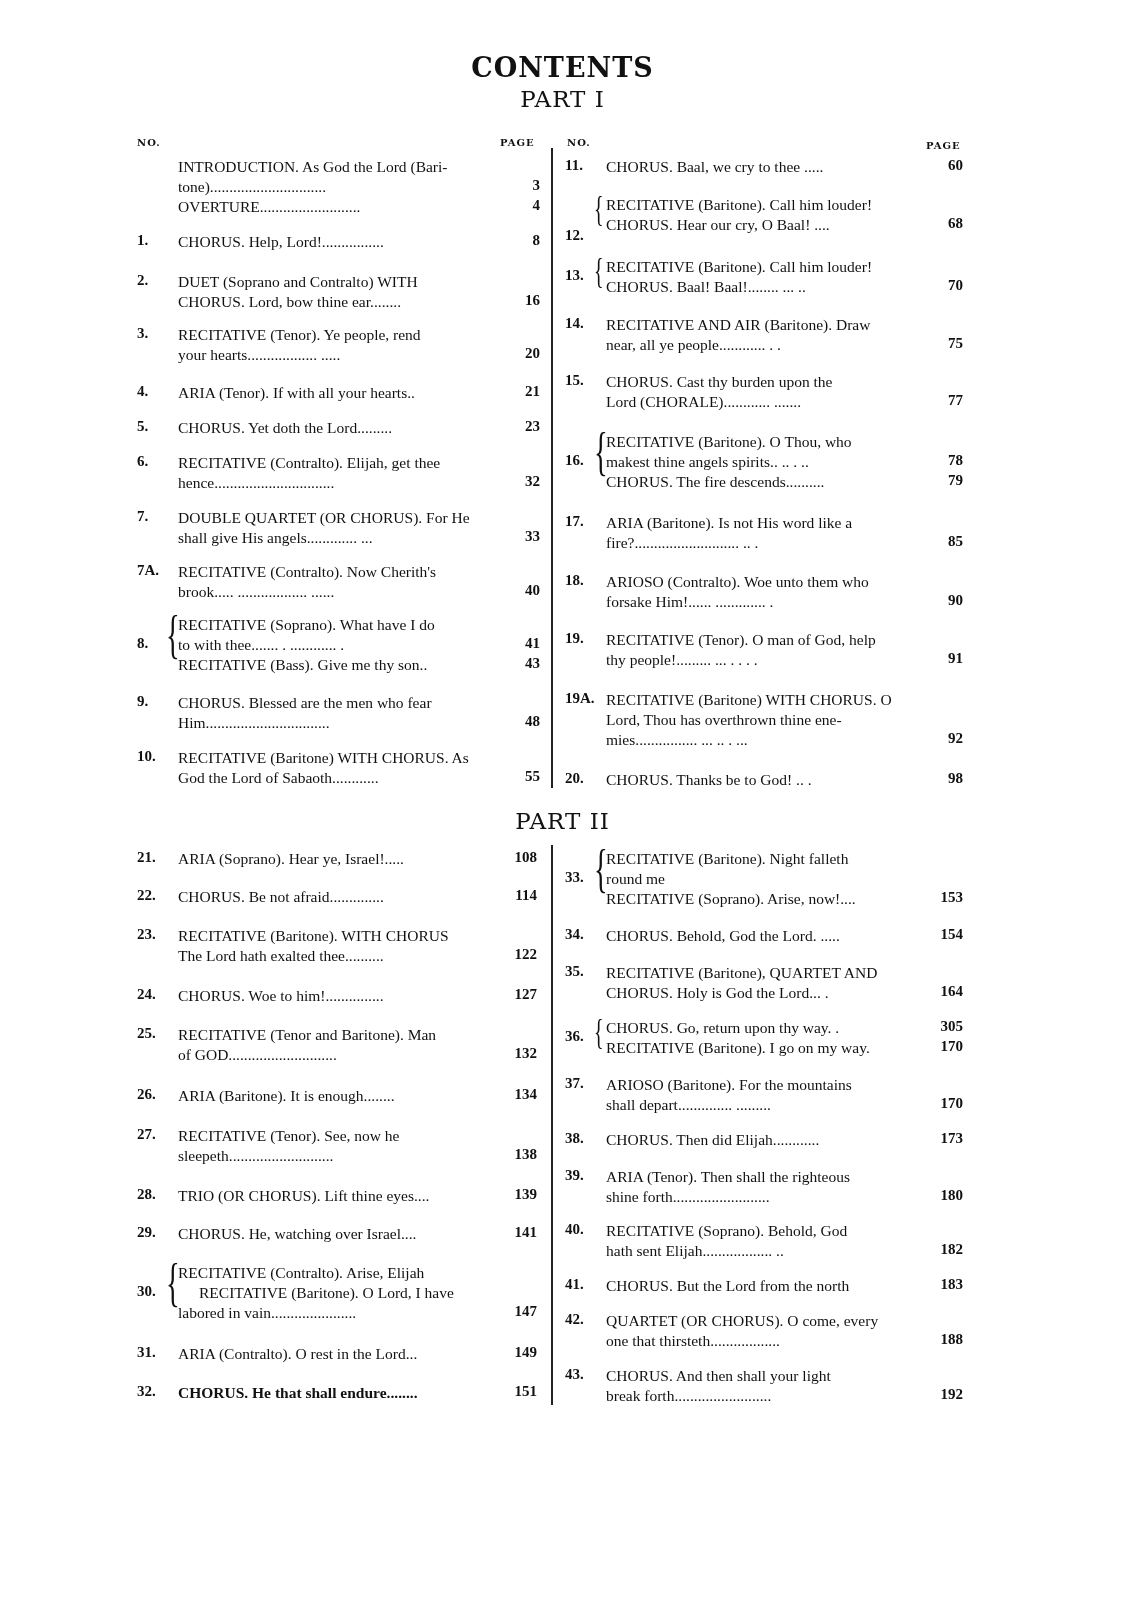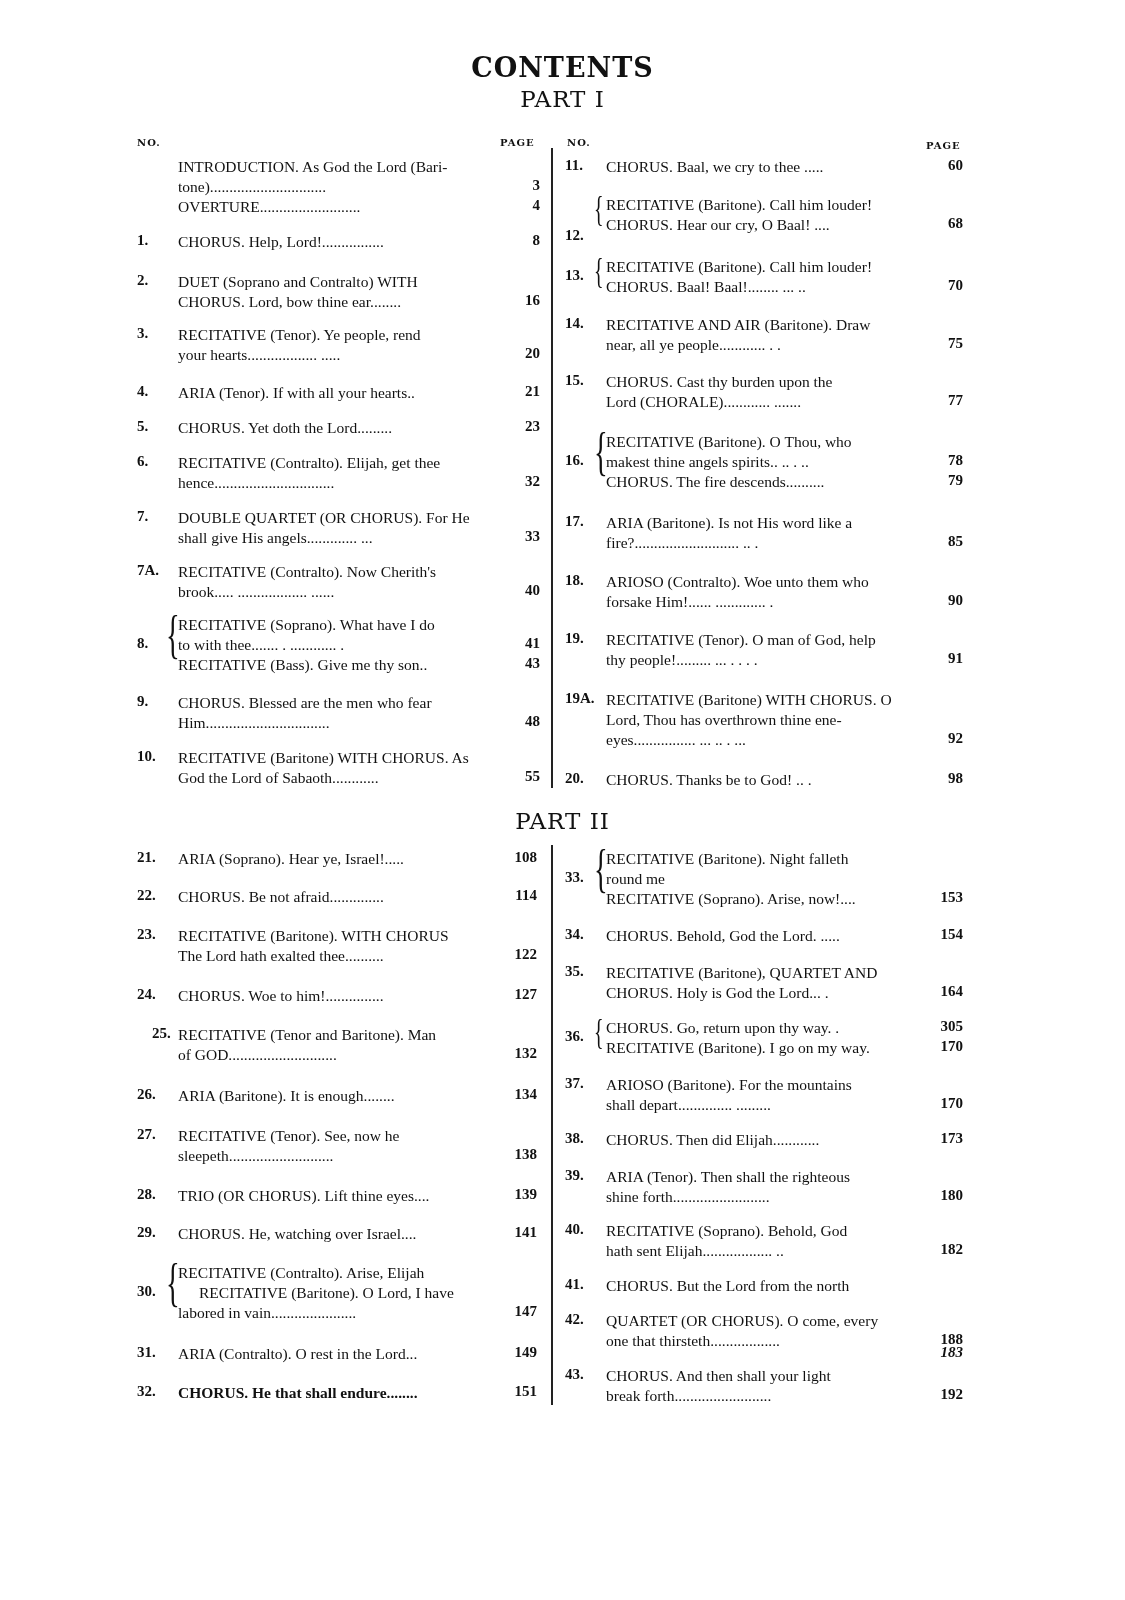--- a/index.html
+++ b/index.html
@@ -163,21 +163,21 @@
     <div>
       <div class="abs num" style="left: 565px; top: 630px;">19.</div>
       <div class="abs line" style="left: 606px; top: 630px; width: 320px; overflow: hidden;">RECITATIVE (Tenor). O man of God, help</div>
       <div class="abs line" style="left: 606px; top: 650.2px; width: 320px; overflow: hidden;">thy people!......... ... . . . .</div>
       <div class="abs pg" style="left: 923px; top: 650.2px;">91</div>
     </div>
     <div>
       <div class="abs num" style="left: 565px; top: 690px;">19A.</div>
       <div class="abs line" style="left: 606px; top: 690px; width: 320px; overflow: hidden;">RECITATIVE (Baritone) WITH CHORUS. O</div>
       <div class="abs line" style="left: 606px; top: 710.2px; width: 320px; overflow: hidden;">Lord, Thou has overthrown thine ene-</div>
-      <div class="abs line" style="left: 606px; top: 730.4px; width: 320px; overflow: hidden;">eyes................ ... .. . ...</div>
+      <div class="abs line" style="left: 606px; top: 730.4px; width: 320px; overflow: hidden;">mies................ ... .. . ...</div>
       <div class="abs pg" style="left: 923px; top: 730.4px;">92</div>
     </div>
     <div>
       <div class="abs num" style="left: 565px; top: 770px;">20.</div>
       <div class="abs line" style="left: 606px; top: 770px; width: 320px; overflow: hidden;">CHORUS. Thanks be to God! .. .</div>
       <div class="abs pg" style="left: 923px; top: 770px;">98</div>
     </div>
   </div>
 <div id="p2-left">
     <div>
@@ -195,21 +195,21 @@
       <div class="abs line" style="left: 178px; top: 926px; width: 325px; overflow: hidden;">RECITATIVE (Baritone). WITH CHORUS</div>
       <div class="abs line" style="left: 178px; top: 946.2px; width: 325px; overflow: hidden;">The Lord hath exalted thee..........</div>
       <div class="abs pg" style="left: 497px; top: 946.2px;">122</div>
     </div>
     <div>
       <div class="abs num" style="left: 137px; top: 986px;">24.</div>
       <div class="abs line" style="left: 178px; top: 986px; width: 325px; overflow: hidden;">CHORUS. Woe to him!...............</div>
       <div class="abs pg" style="left: 497px; top: 986px;">127</div>
     </div>
     <div>
-      <div class="abs num" style="left: 137px; top: 1025px; margin-left: 15px;">25.</div>
+      <div class="abs num" style="left: 137px; top: 1025px;">25.</div>
       <div class="abs line" style="left: 178px; top: 1025px; width: 325px; overflow: hidden;">RECITATIVE (Tenor and Baritone). Man</div>
       <div class="abs line" style="left: 178px; top: 1045.2px; width: 325px; overflow: hidden;">of GOD............................</div>
       <div class="abs pg" style="left: 497px; top: 1045.2px;">132</div>
     </div>
     <div>
       <div class="abs num" style="left: 137px; top: 1086px;">26.</div>
       <div class="abs line" style="left: 178px; top: 1086px; width: 325px; overflow: hidden;">ARIA (Baritone). It is enough........</div>
       <div class="abs pg" style="left: 497px; top: 1086px;">134</div>
     </div>
     <div>
@@ -294,21 +294,21 @@
     </div>
     <div>
       <div class="abs num" style="left: 565px; top: 1221px;">40.</div>
       <div class="abs line" style="left: 606px; top: 1221px; width: 320px; overflow: hidden;">RECITATIVE (Soprano). Behold, God</div>
       <div class="abs line" style="left: 606px; top: 1241.2px; width: 320px; overflow: hidden;">hath sent Elijah.................. ..</div>
       <div class="abs pg" style="left: 923px; top: 1241.2px;">182</div>
     </div>
     <div>
       <div class="abs num" style="left: 565px; top: 1276px;">41.</div>
       <div class="abs line" style="left: 606px; top: 1276px; width: 320px; overflow: hidden;">CHORUS. But the Lord from the north</div>
-      <div class="abs pg" style="left: 923px; top: 1344px; font-style: italic;">183</div>
+      <div class="abs pg" style="left: 923px; top: 1276px;">183</div>
     </div>
     <div>
       <div class="abs num" style="left: 565px; top: 1311px;">42.</div>
       <div class="abs line" style="left: 606px; top: 1311px; width: 320px; overflow: hidden;">QUARTET (OR CHORUS). O come, every</div>
       <div class="abs line" style="left: 606px; top: 1331.2px; width: 320px; overflow: hidden;">one that thirsteth..................</div>
       <div class="abs pg" style="left: 923px; top: 1331.2px;">188</div>
     </div>
     <div>
       <div class="abs num" style="left: 565px; top: 1366px;">43.</div>
       <div class="abs line" style="left: 606px; top: 1366px; width: 320px; overflow: hidden;">CHORUS. And then shall your light</div>

